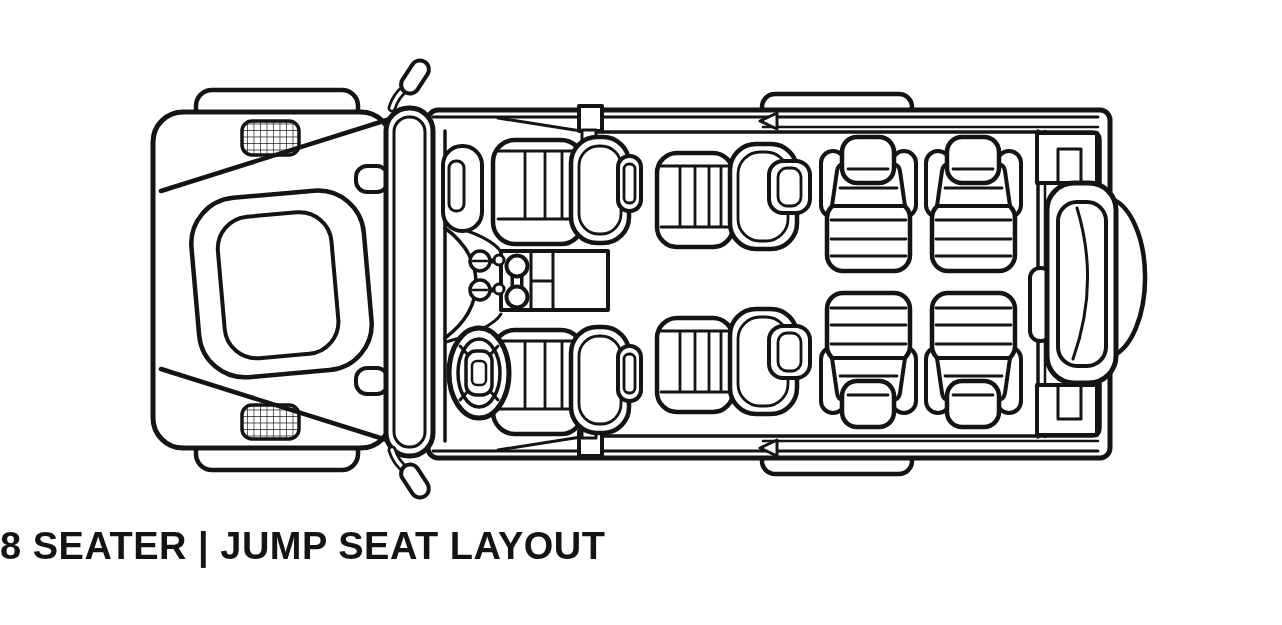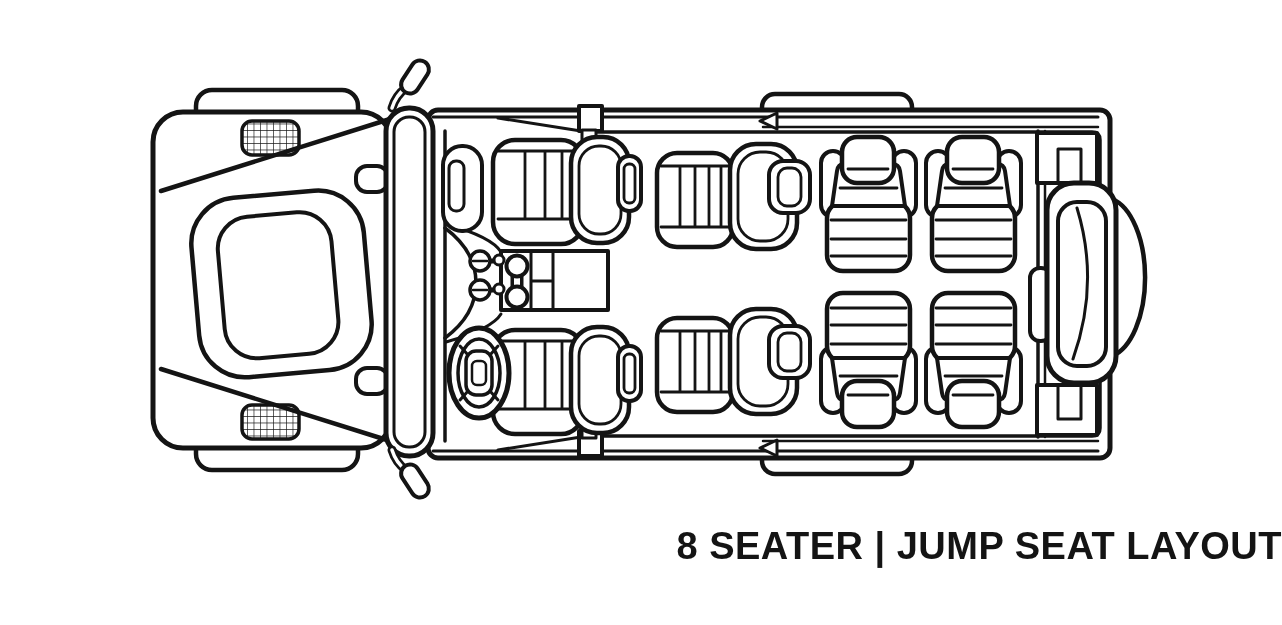--- a/index.html
+++ b/index.html
@@ -10,21 +10,21 @@
   svg *{stroke-linecap:round;stroke-linejoin:round;}
   .df{fill:var(--bg,#fff);stroke:var(--line,#141414);}
   .d {fill:none;stroke:var(--line,#141414);}
   .hl{fill:url(#hatch);stroke:var(--line,#141414);}
   .s25{stroke-width:2.5}.s28{stroke-width:2.8}.s3{stroke-width:3}
   .s35{stroke-width:3.5}.s4{stroke-width:4}.s45{stroke-width:4.5}.s5{stroke-width:5}
   .arm{fill:none;stroke:var(--line,#141414);stroke-width:9;}
   .armw{fill:none;stroke:var(--bg,#fff);stroke-width:3.5;}
   .bar{fill:none;stroke:var(--line,#141414);stroke-width:13;}
   .barw{fill:none;stroke:var(--bg,#fff);stroke-width:6;}
-  .title{position:absolute;left:0;right:0;top:524px;text-align:right;
+  .title{position:absolute;left:0;right:0;top:524px;text-align:left;
          font-weight:800;font-size:38px;line-height:44px;letter-spacing:.5px;
          color:var(--text,#141414);}
 </style>
 </head>
 <body>
 
 <div class="stage">
 <svg width="1282" height="625" viewBox="0 0 1282 625">
   <defs>
     <pattern id="hatch" width="6.5" height="6.5" patternUnits="userSpaceOnUse">

